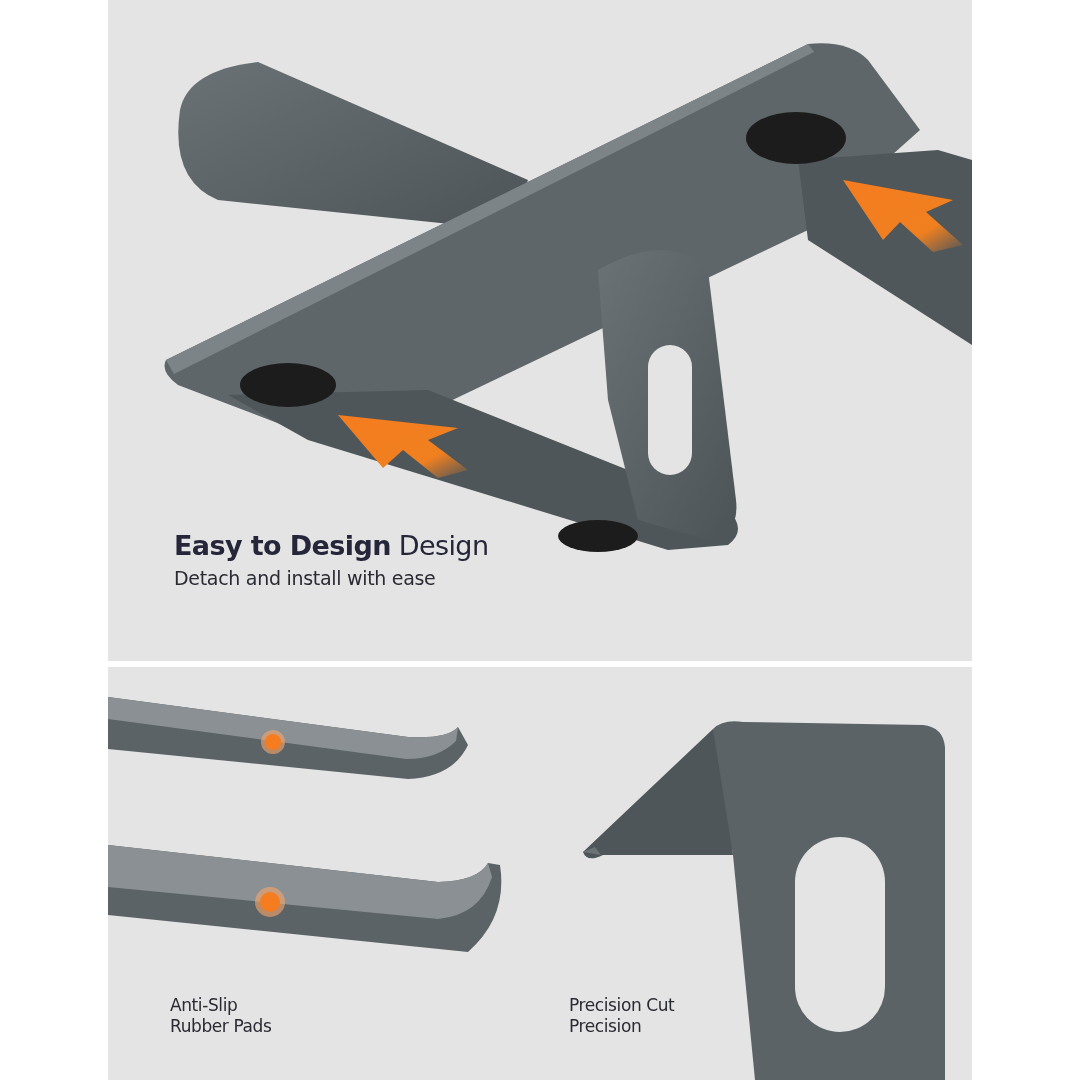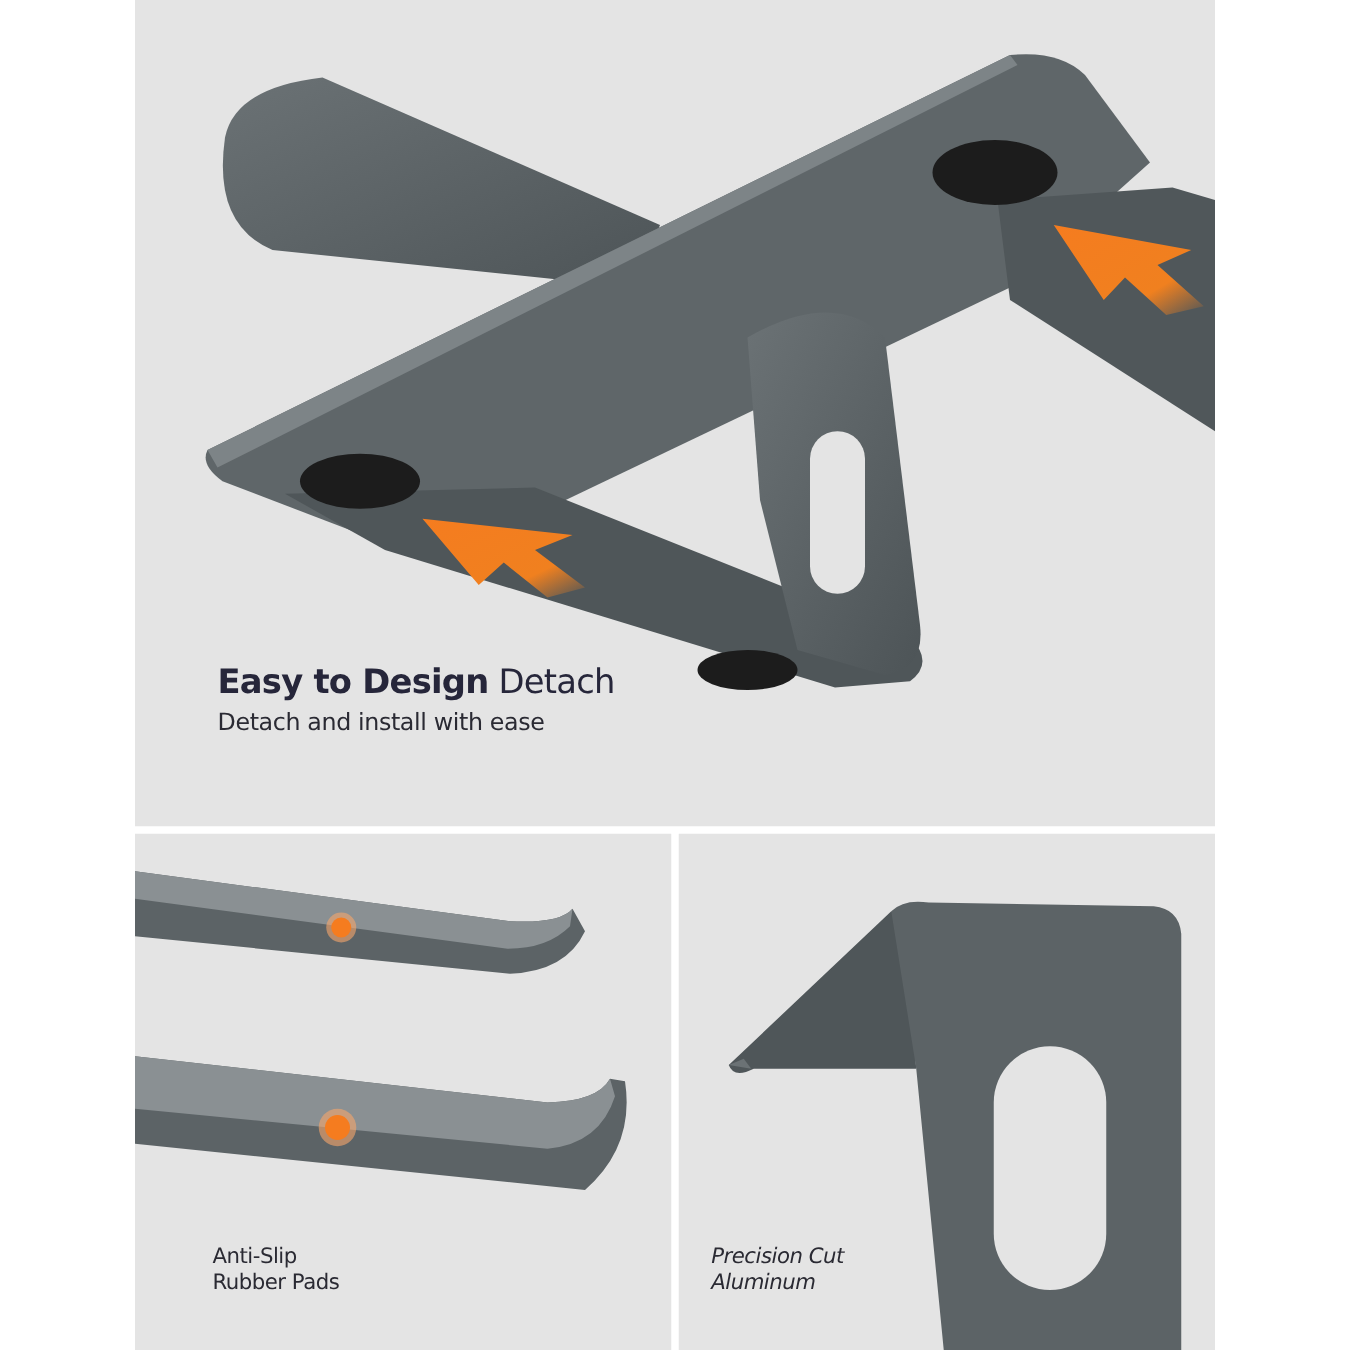--- a/index.html
+++ b/index.html
@@ -1,29 +1,29 @@
 <!DOCTYPE html>
 <html><head>
 <meta charset="utf-8">
 <style>
   html, body { margin:0; padding:0; }
   body { width:1080px; height:1080px; background:#ffffff; position:relative; overflow:hidden;
          font-family:"DejaVu Sans", "Liberation Sans", sans-serif; }
   .panel { position:absolute; background:#e4e4e4; overflow:hidden; }
   #panel-top { left:108px; top:0; width:864px; height:661px; }
-  #panel-bl { left:108px; top:667px; width:429px; height:413px; }
+  #panel-bl { left:108px; top:667px; width:429px; height:413px;padding-left:40px; }
   #panel-br { left:543px; top:667px; width:429px; height:413px; }
   svg.art { position:absolute; left:0; top:0; }
   .headline { position:absolute; left:66px; top:530px; font-size:27px; color:#26263a; letter-spacing:-0.6px; white-space:nowrap; }
   .headline .b { font-weight:bold; }
   .headline .r { font-weight:normal; }
   .subline { position:absolute; left:66px; top:567px; font-size:19px; color:#2a2a33; letter-spacing:-0.3px; white-space:nowrap; }
   .cap { position:absolute; font-size:17px; line-height:21px; color:#2a2a33; letter-spacing:-0.4px; white-space:nowrap; }
   #cap-bl { left:62px; top:328px; }
-  #cap-br { left:26px; top:328px;font-style:italic; }
+  #cap-br { left:26px; top:328px; }
 </style>
 </head>
 <body>
 
 <div class="panel" id="panel-top">
   <svg class="art" width="864" height="661" viewBox="0 0 864 661">
     <defs>
       <linearGradient id="metal" x1="0" y1="0" x2="1" y2="1">
         <stop offset="0" stop-color="#6b7275"></stop>
           <stop offset="1" stop-color="#4d5457"></stop>
@@ -53,21 +53,21 @@
 
     <g>
       <path d="M230 415 L350 428 L320 440 L360 470 L330 478 L295 450 L275 468 Z" fill="url(#arrowGrad)"></path>
     </g>
     <g>
       <path d="M735 180 L845 200 L818 212 L855 245 L825 252 L792 222 L775 240 Z" fill="url(#arrowGrad)"></path>
     </g>
   </svg>
   <div class="headline">
     <span class="b">Easy to Design</span>
-    <span class="r">Detach</span>
+    <span class="r">Design</span>
   </div>
   <div class="subline">Detach and install with ease</div>
 </div>
 
 <div class="panel" id="panel-bl">
   <svg class="art" width="429" height="413" viewBox="0 0 429 413">
 
     <path d="M0 30 L300 70 Q340 72 350 60 L360 78 Q345 110 300 112 L0 82 Z" fill="#5c6366"></path>
     <path d="M0 30 L300 70 Q340 72 350 60 L348 74 Q330 92 298 92 L0 52 Z" fill="#8a9093"></path>
     <g>
@@ -92,15 +92,15 @@
   <svg class="art" width="429" height="413" viewBox="0 0 429 413">
 
     <path d="M40 185 L170 62 L180 72 L190 188 L60 188 Q44 196 40 185 Z" fill="#4f5659"></path>
     <path d="M40 185 L52 180 L58 188 Z" fill="#6b7275"></path>
 
     <path d="M170 62 Q180 52 200 55 L380 58 Q400 60 402 80 L402 413 L212 413 L190 188 Z" fill="#5c6366"></path>
     <rect x="252" y="170" width="90" height="195" rx="45" fill="#e4e4e4"></rect>
   </svg>
   <div class="cap" id="cap-br">
     <div>Precision Cut</div>
-    <div>Aluminum</div>
+    <div>Precision</div>
   </div>
 </div>
 
 </body></html>

